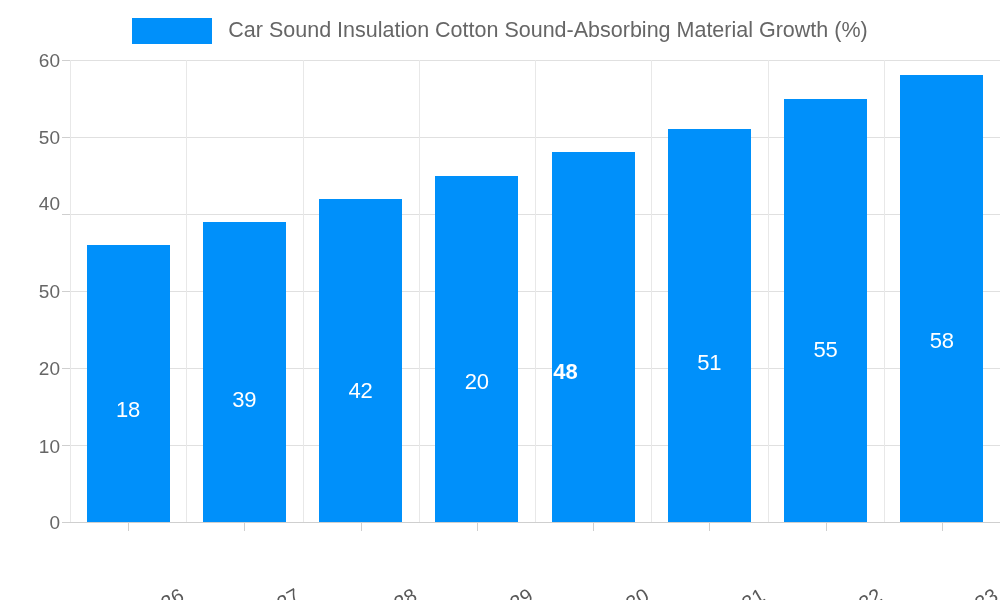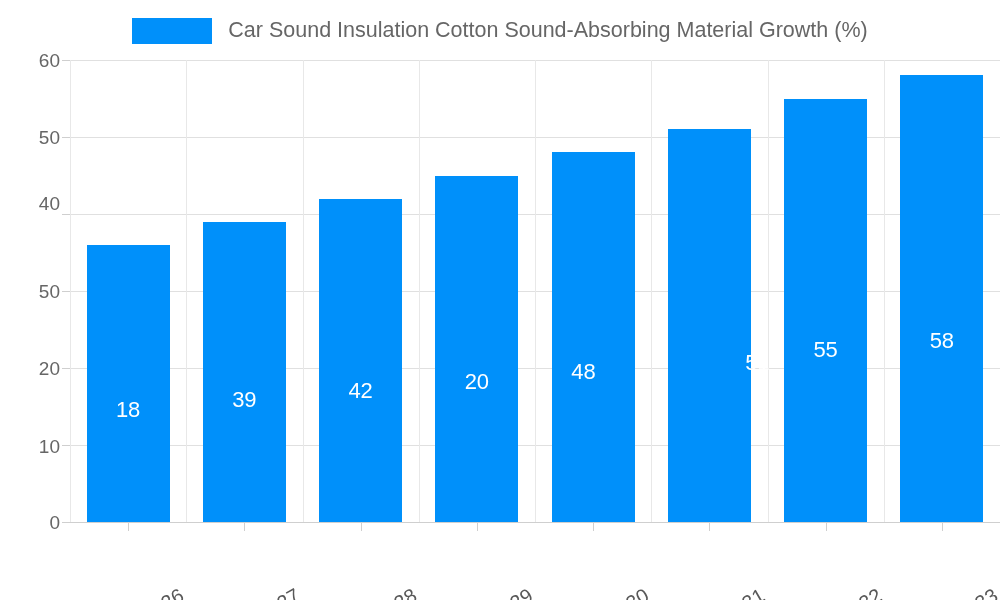--- a/index.html
+++ b/index.html
@@ -183,23 +183,23 @@
       <div class="vgrid" style="left: 814px;"></div>
       <div class="bar" style="left: 16.5656px; top: 184.8px; width: 83.1187px; height: 277.2px; background: rgb(0, 144, 250);"></div>
       <div class="bar-value" style="left: 16.5656px; width: 83.1187px; top: 349.734px;">18</div>
       <div class="bar" style="left: 132.816px; top: 161.7px; width: 83.1187px; height: 300.3px; background: rgb(0, 144, 250);"></div>
       <div class="bar-value" style="left: 132.816px; width: 83.1187px; top: 340.378px;">39</div>
       <div class="bar" style="left: 249.066px; top: 138.6px; width: 83.1187px; height: 323.4px; background: rgb(0, 144, 250);"></div>
       <div class="bar-value" style="left: 249.066px; width: 83.1187px; top: 331.023px;">42</div>
       <div class="bar" style="left: 365.316px; top: 115.5px; width: 83.1187px; height: 346.5px; background: rgb(0, 144, 250);"></div>
       <div class="bar-value" style="left: 365.316px; width: 83.1187px; top: 321.668px;">20</div>
       <div class="bar" style="left: 481.566px; top: 92.4px; width: 83.1187px; height: 369.6px; background: rgb(0, 144, 250);"></div>
-      <div class="bar-value" style="left: 472px; width: 83.1187px; top: 312.312px;">48</div>
+      <div class="bar-value" style="left: 454px; width: 83.1187px; top: 312.312px; font-weight: bold;">48</div>
       <div class="bar" style="left: 597.816px; top: 69.3px; width: 83.1187px; height: 392.7px; background: rgb(0, 144, 250);"></div>
-      <div class="bar-value" style="left: 597.816px; width: 83.1187px; top: 302.957px; padding-left: 48px;">51</div>
+      <div class="bar-value" style="left: 597.816px; width: 83.1187px; top: 302.957px;">51</div>
       <div class="bar" style="left: 714.066px; top: 38.5px; width: 83.1187px; height: 423.5px; background: rgb(0, 144, 250);"></div>
       <div class="bar-value" style="left: 714.066px; width: 83.1187px; top: 290.482px;">55</div>
       <div class="bar" style="left: 830.316px; top: 15.4px; width: 83.1187px; height: 446.6px; background: rgb(0, 144, 250);"></div>
       <div class="bar-value" style="left: 830.316px; width: 83.1187px; top: 281.127px;">58</div>
     </div>
 
 <div class="xtick-mark" style="left: 128px;"></div>
     <div class="xtick-label" style="left: 164.125px; transform: rotate(-30deg) translateX(-100%);">2025-2026</div>
     <div class="xtick-mark" style="left: 244px;"></div>
     <div class="xtick-label" style="left: 280.375px; transform: rotate(-30deg) translateX(-100%);">2026-2027</div>

